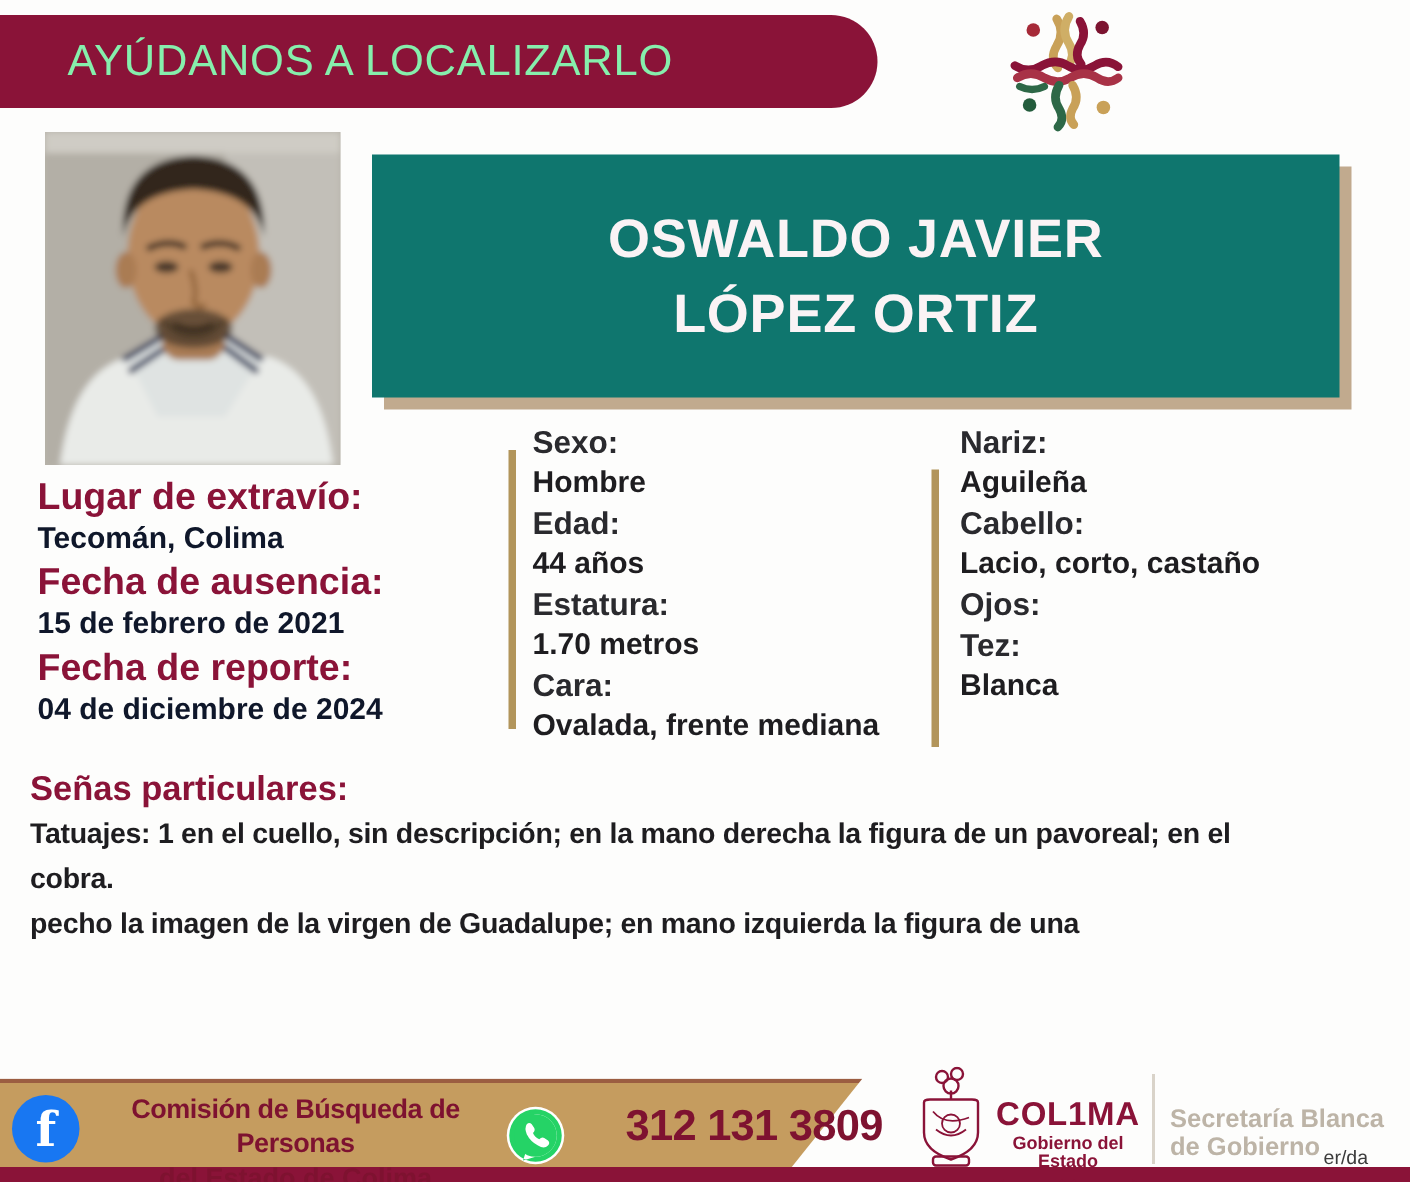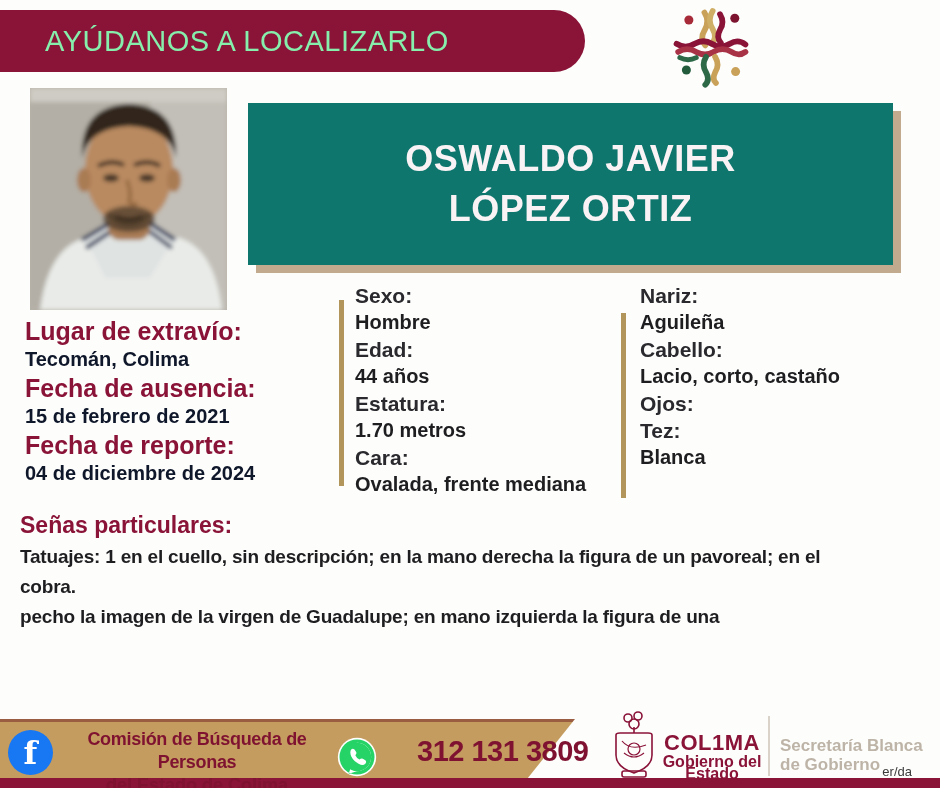--- a/index.html
+++ b/index.html
@@ -73,21 +73,21 @@
   .fb-text .f1 { font-size:18px; font-weight:bold; line-height:23px; letter-spacing:-0.3px; }
   .fb-text .f2 { font-size:18px; font-weight:bold; line-height:22px; }
   .wa-icon { position:absolute; left:337px; top:737px; width:40px; height:40px; }
   .phone {
     position:absolute; left:385px; top:735px; color:#7e1230;
     font-size:29px; font-weight:bold; letter-spacing:-0.5px;margin-left:32px;
   }
   .coat { position:absolute; left:610px; top:711px; width:48px; height:68px; }
   .colima-block { position:absolute; left:662px; top:730px; width:100px; text-align:center; }
   .colima-block .word { color:#8a1338; font-size:22px; font-weight:800; letter-spacing:.5px; line-height:26px; }
-  .colima-block .sub { color:#8a1338; font-size:16px; font-weight:bold; line-height:12px; }
+  .colima-block .sub { color:#8a1338; font-size:12px; font-weight:bold; line-height:12px; }
   .colima-block .decor { margin-top:2px; }
   .divider { position:absolute; left:768px; top:716px; width:2px; height:60px; background:#d9d3c9; }
   .secretaria { position:absolute; left:780px; top:736px; color:#bdb4a7; font-weight:bold; }
   .secretaria .s1, .secretaria .s2 { font-size:17px; line-height:19px; }
   .initials { position:absolute; right:28px; top:764px; color:#3b3b3b; font-size:13px; }
 </style>
 </head>
 <body>
 
 <div class="poster">

